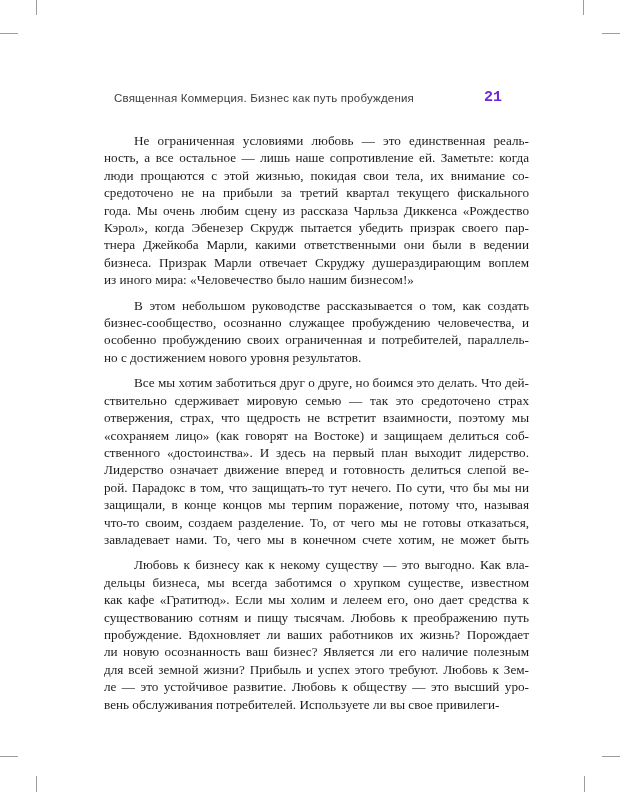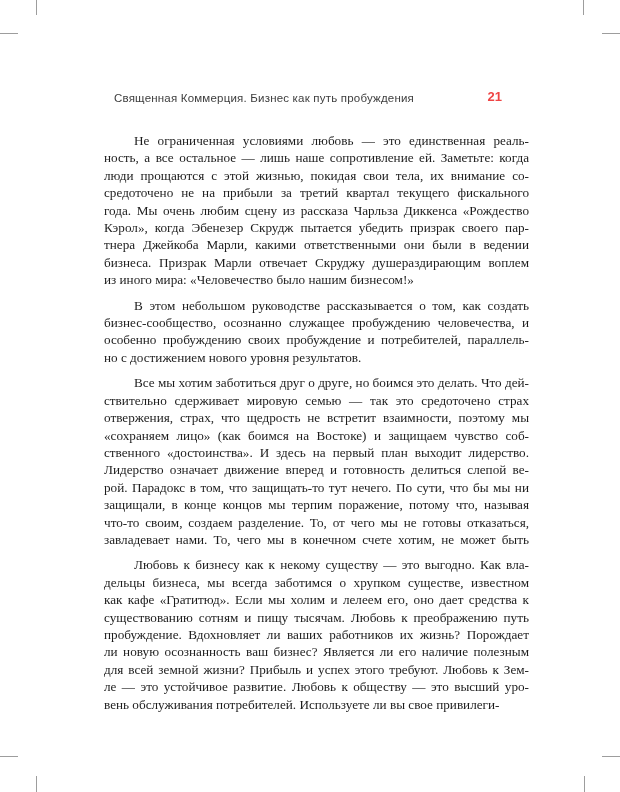--- a/index.html
+++ b/index.html
@@ -32,24 +32,24 @@
     letter-spacing: 0.2px;
     color: #3d3d3d;
     white-space: nowrap;
   }
   .page-number {
     position: absolute;
     left: 452px;
     top: 89px;
     width: 50px;
     text-align: right;
-    font-family: Liberation Sans, sans-serif;
-    font-size: 13px;
+    font-family: Liberation Mono, monospace;
+    font-size: 15px;
     font-weight: bold;
-    color: #ef4444;
+    color: #6d28d9;
   }
 
   
   .body-text {
     position: absolute;
     left: 96px;
     top: 124px;
     width: 441px;
     font-family: "Liberation Serif", serif;
     font-size: 13.2px;
@@ -90,28 +90,28 @@
         <div class="line">средоточено не на прибыли за третий квартал текущего фискального</div>
         <div class="line">года. Мы очень любим сцену из рассказа Чарльза Диккенса «Рождество</div>
         <div class="line">Кэрол», когда Эбенезер Скрудж пытается убедить призрак своего пар-</div>
         <div class="line">тнера Джейкоба Марли, какими ответственными они были в ведении</div>
         <div class="line">бизнеса. Призрак Марли отвечает Скруджу душераздирающим воплем</div>
         <div class="line last">из иного мира: «Человечество было нашим бизнесом!»</div>
       </div>
       <div class="para">
         <div class="line first">В этом небольшом руководстве рассказывается о том, как создать</div>
         <div class="line">бизнес-сообщество, осознанно служащее пробуждению человечества, и</div>
-        <div class="line">особенно пробуждению своих пробуждение и потребителей, параллель-</div>
+        <div class="line">особенно пробуждению своих ограниченная и потребителей, параллель-</div>
         <div class="line last">но с достижением нового уровня результатов.</div>
       </div>
       <div class="para">
         <div class="line first">Все мы хотим заботиться друг о друге, но боимся это делать. Что дей-</div>
         <div class="line">ствительно сдерживает мировую семью — так это средоточено страх</div>
         <div class="line">отвержения, страх, что щедрость не встретит взаимности, поэтому мы</div>
-        <div class="line">«сохраняем лицо» (как боимся на Востоке) и защищаем чувство соб-</div>
+        <div class="line">«сохраняем лицо» (как говорят на Востоке) и защищаем делиться соб-</div>
         <div class="line">ственного «достоинства». И здесь на первый план выходит лидерство.</div>
         <div class="line">Лидерство означает движение вперед и готовность делиться слепой ве-</div>
         <div class="line">рой. Парадокс в том, что защищать-то тут нечего. По сути, что бы мы ни</div>
         <div class="line">защищали, в конце концов мы терпим поражение, потому что, называя</div>
         <div class="line">что-то своим, создаем разделение. То, от чего мы не готовы отказаться,</div>
         <div class="line">завладевает нами. То, чего мы в конечном счете хотим, не может быть</div>
       </div>
       <div class="para">
         <div class="line first">Любовь к бизнесу как к некому существу — это выгодно. Как вла-</div>
         <div class="line">дельцы бизнеса, мы всегда заботимся о хрупком существе, известном</div>

